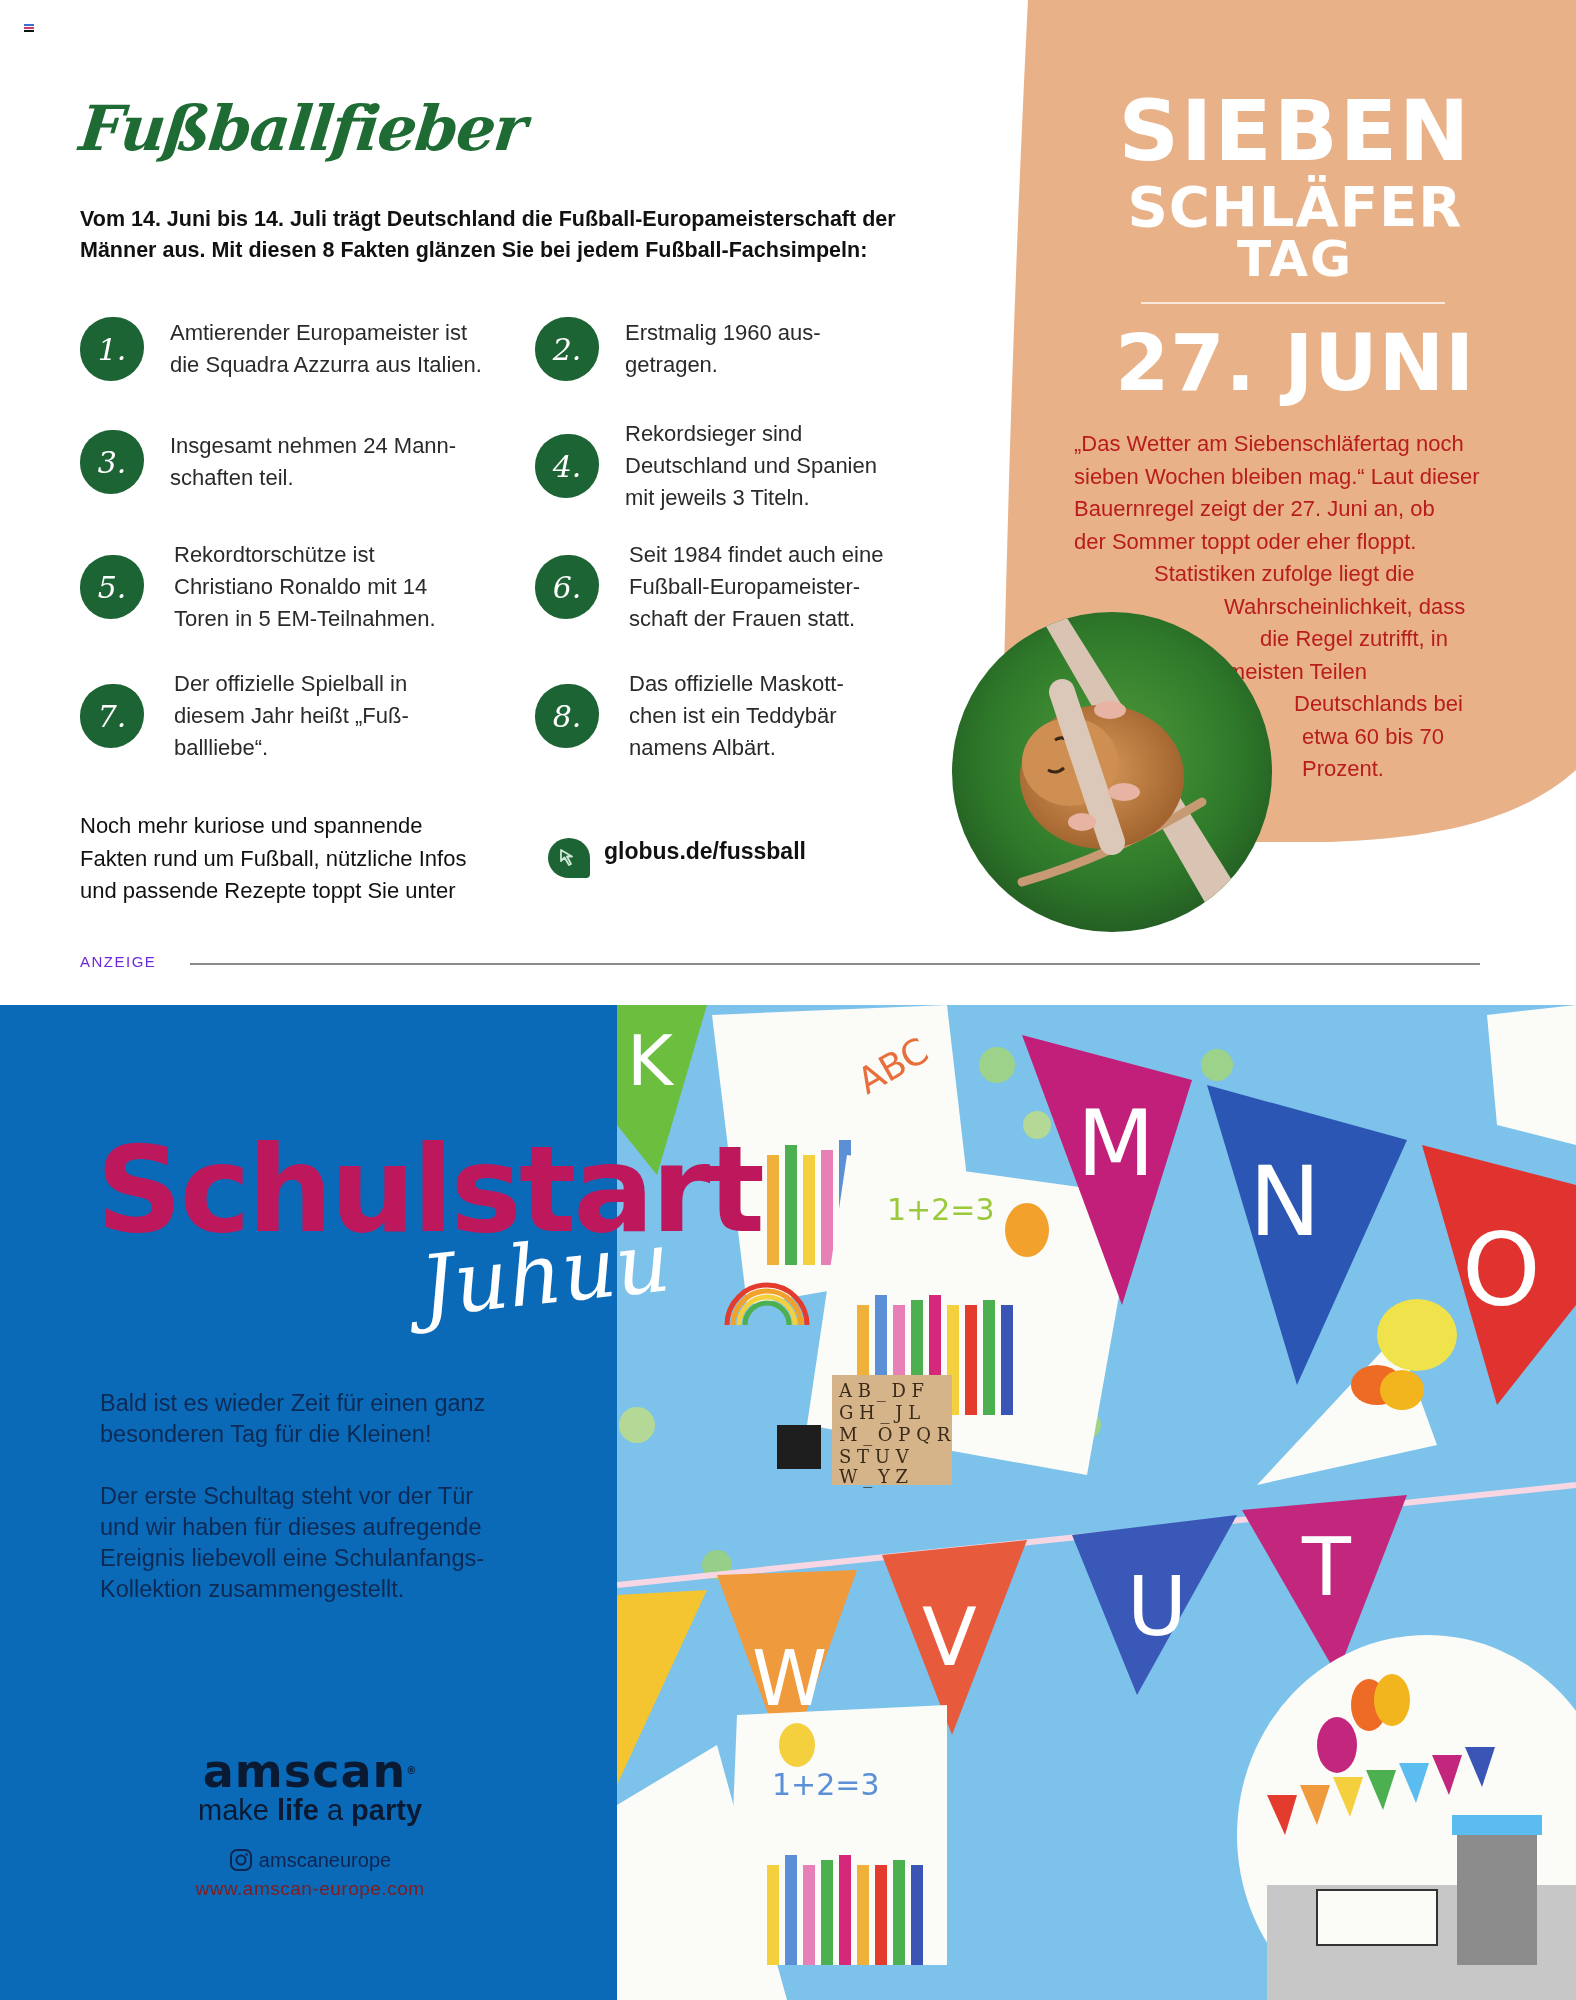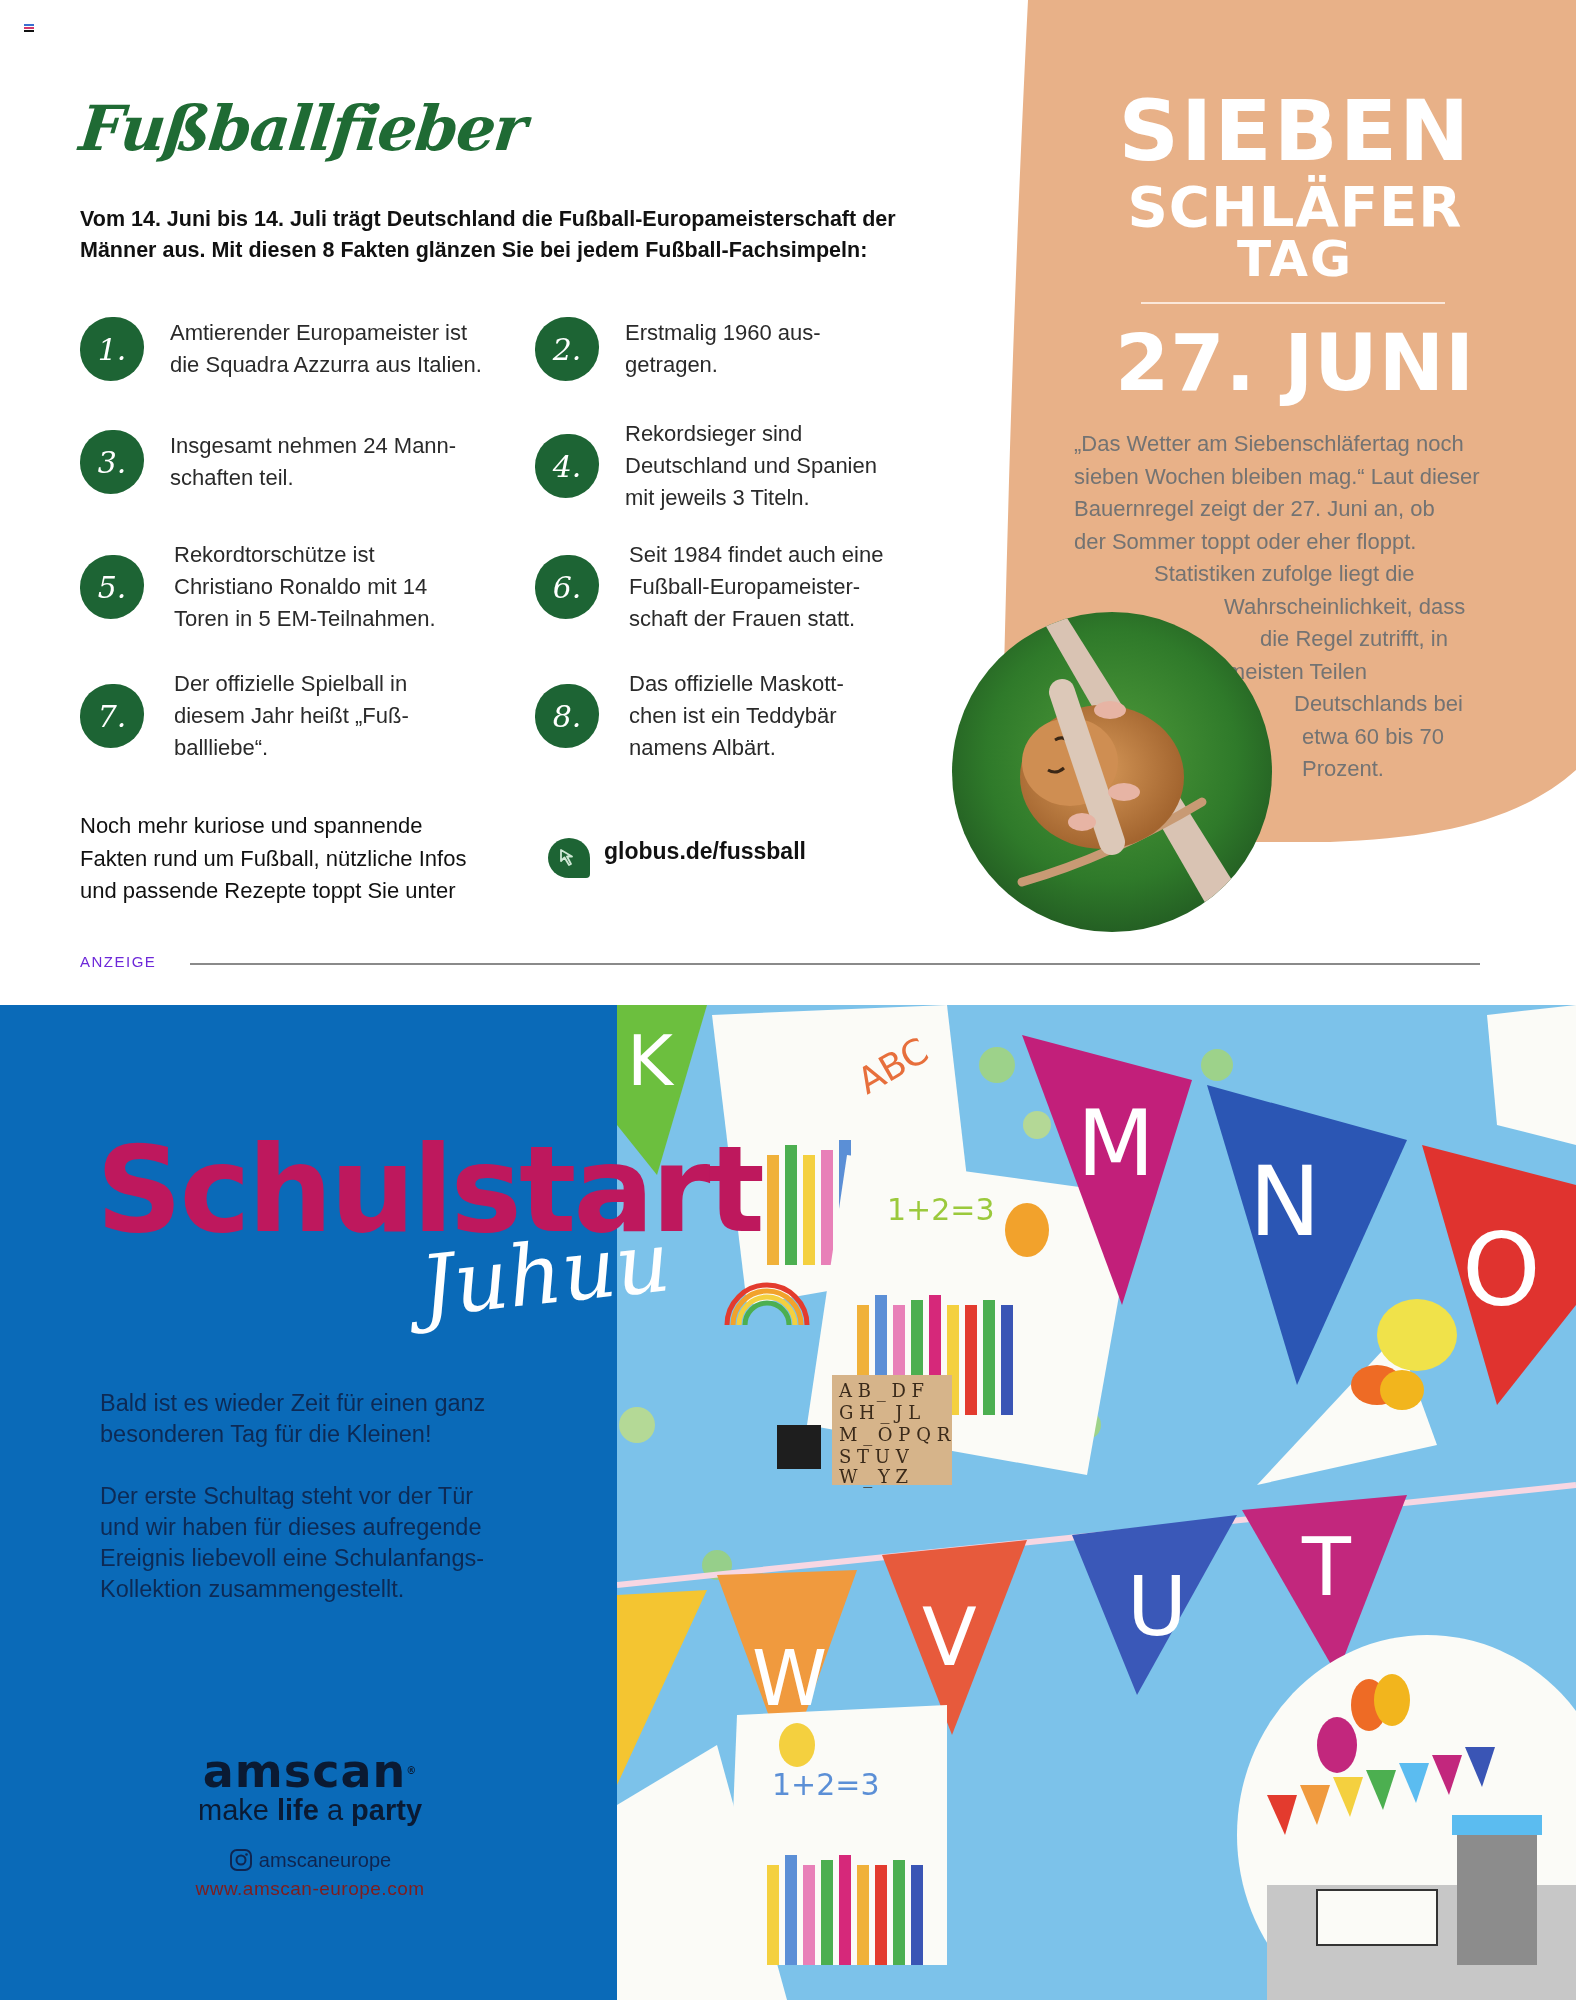--- a/index.html
+++ b/index.html
@@ -42,21 +42,21 @@
   .anzeige-line { left: 190px; top: 963px; width: 1290px; height: 2px; background: #8a8a8a; }
 
   
   .peach { left: 1000px; top: 0; width: 576px; height: 845px; }
   .peach-title { left: 1060px; width: 470px; text-align: center; color: #ffffff; font-weight: bold; font-family: "DejaVu Sans", sans-serif; }
   .peach-t1 { top: 82px; font-size: 84px; letter-spacing: 2px; }
   .peach-t2 { top: 174px; font-size: 56px; letter-spacing: 1px; }
   .peach-t3 { top: 230px; font-size: 50px; letter-spacing: 2px; }
   .peach-rule { left: 1141px; top: 302px; width: 304px; height: 2px; background: #fbe8da; }
   .peach-date { top: 318px; font-size: 78px; letter-spacing: 1px; }
-  .peach-body { left: 1074px; top: 428px; width: 460px; font-size: 22px; line-height: 32.5px; color: #737373; }
+  .peach-body { left: 1074px; top: 428px; width: 460px; font-size: 22px; line-height: 32.5px; color: #b91c1c; }
   .peach-body div { white-space: nowrap; }
 
   .photo { left: 952px; top: 612px; width: 320px; height: 320px; border-radius: 50%; overflow: hidden; }
 
   
   .ad-blue { left: 0; top: 1005px; width: 617px; height: 995px; background: #0a6ab8; }
   .ad-photo { left: 617px; top: 1005px; width: 959px; height: 995px; overflow: hidden; background: #7cc2ea; }
 
   .schulstart {
     left: 96px; top: 1120px; font-family: "DejaVu Sans", sans-serif; font-weight: bold; font-size: 120px;

